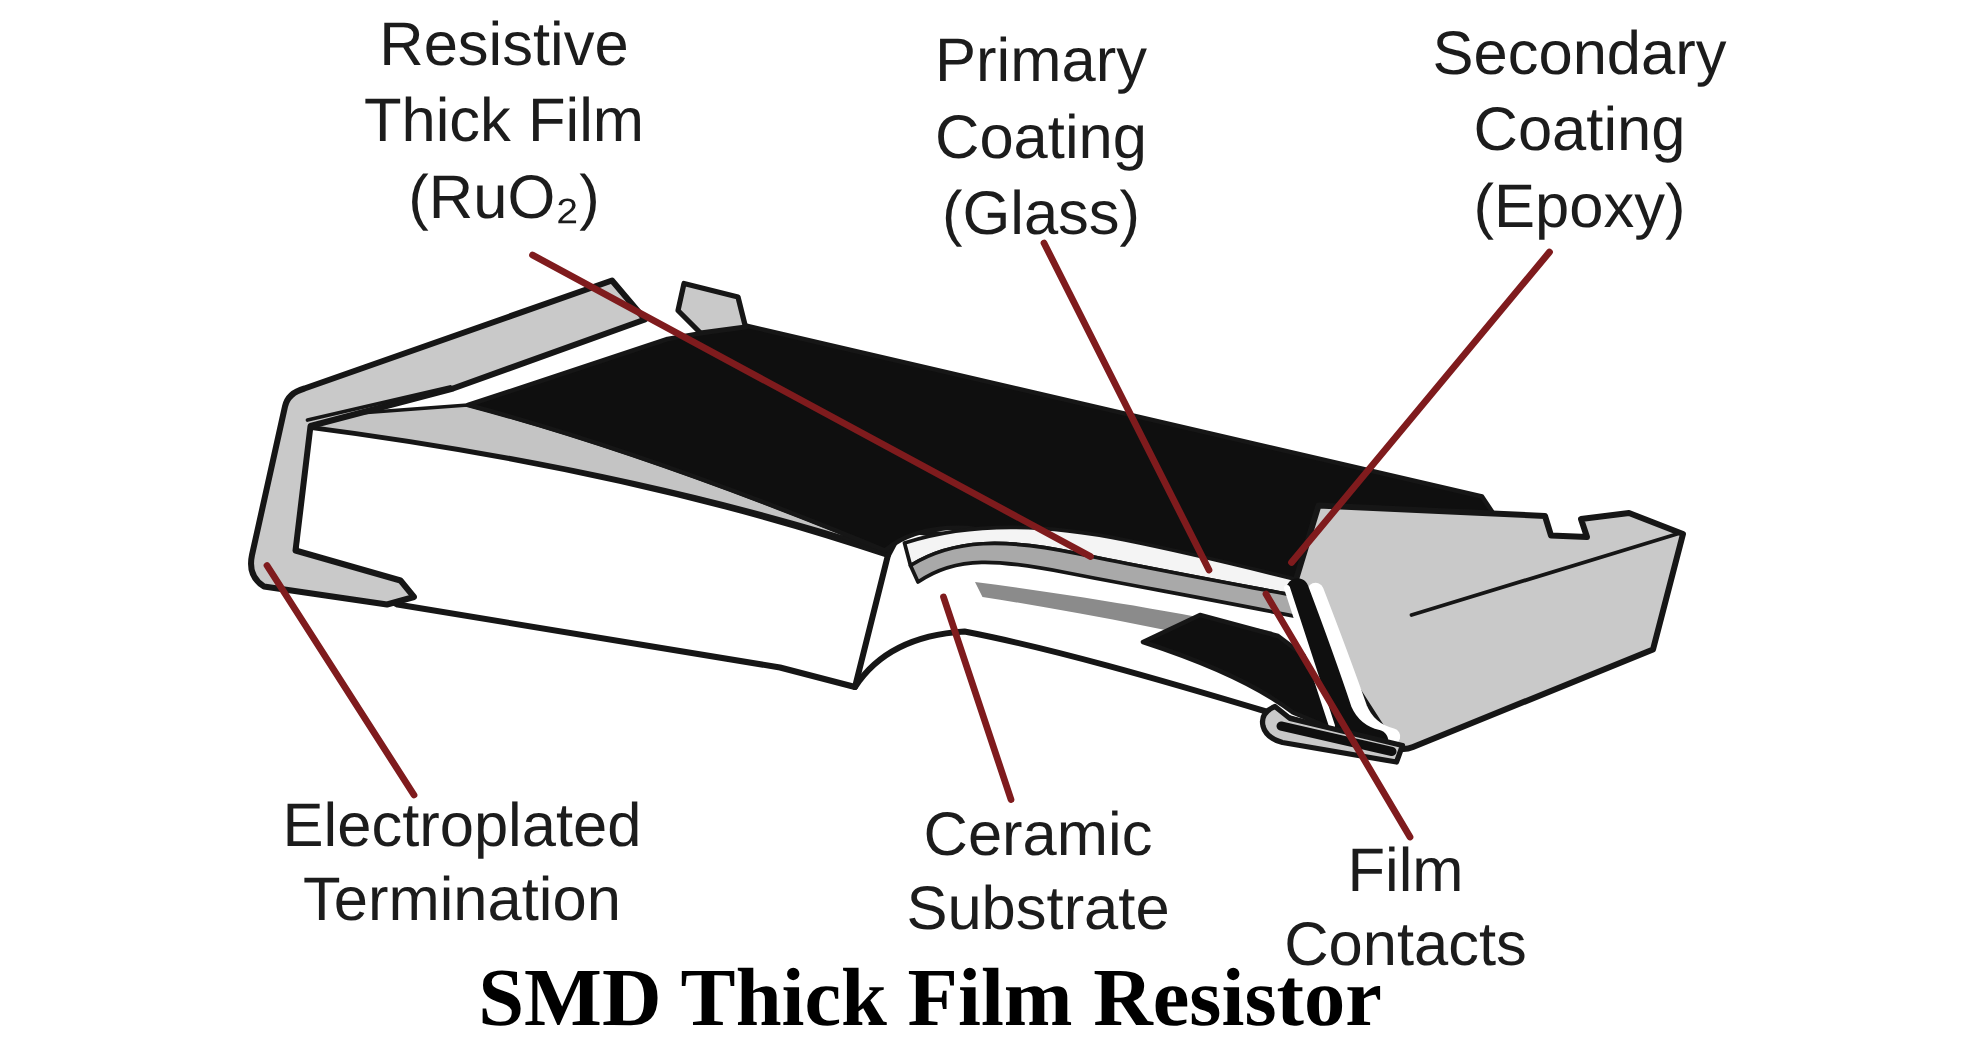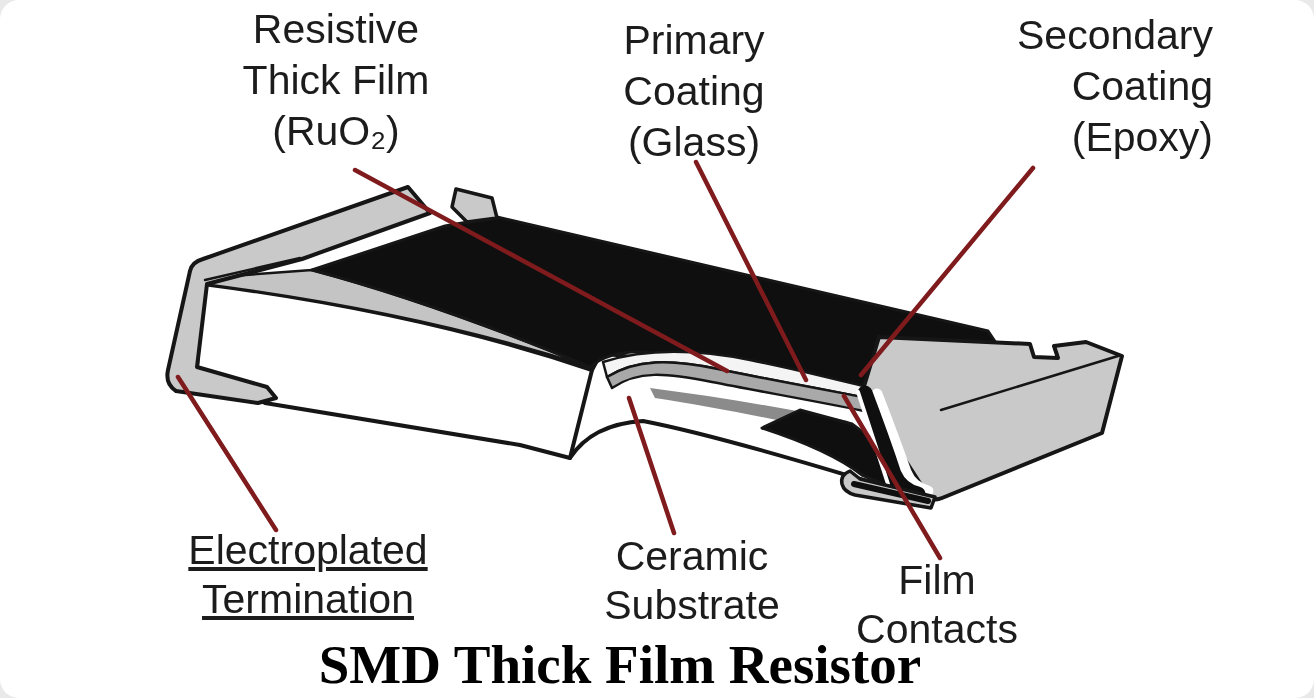--- a/index.html
+++ b/index.html
@@ -13,37 +13,36 @@
     --leader:#7f1b1d;
     --text:#1c1c1c;
   }
   html,body{margin:0;padding:0;background:#e9e9e9;}
   .stage{
     position:relative;
     width:1314px;height:698px;
     background:var(--bg);
     overflow:hidden;
     font-family:"Liberation Sans", sans-serif;
-    border-radius:19px;
   }
   .stage svg{position:absolute;left:0;top:0;}
   .lbl{
     position:absolute;
     width:320px;
     text-align:center;
     white-space:pre-line;
     color:var(--text);
     font-size:41px;
     line-height:51px;
     letter-spacing:0px;
   }
   .lbl-resistive{left:176px;top:4px;}
   .lbl-primary{left:534px;top:2px;margin-top:13px;}
-  .lbl-secondary{left:893px;top:10px;text-align:right;}
-  .lbl-electroplated{left:148px;top:526px;line-height:49px;text-decoration:underline;}
+  .lbl-secondary{left:893px;top:10px;}
+  .lbl-electroplated{left:148px;top:526px;line-height:49px;}
   .lbl-ceramic{left:532px;top:532px;line-height:49px;}
   .lbl-base{left:777px;top:556px;line-height:49px;}
   .diagram-title{
     position:absolute;
     left:270px;top:636px;width:700px;
     text-align:center;
     font-family:"Liberation Serif", serif;
     font-weight:bold;
     font-size:55px;
     line-height:58px;

